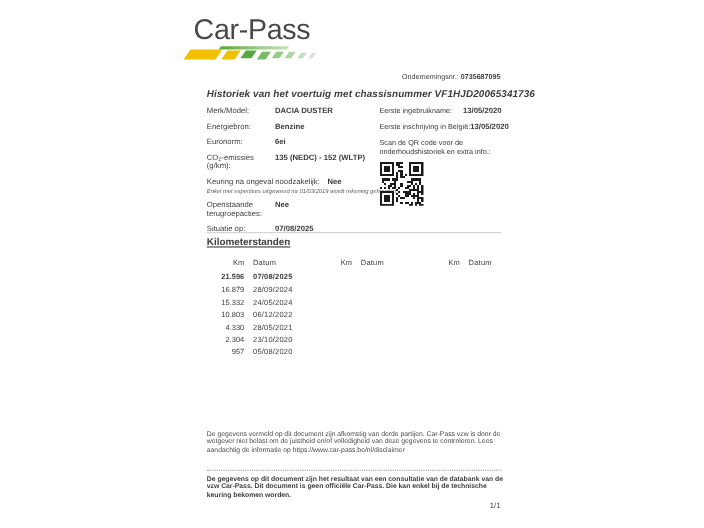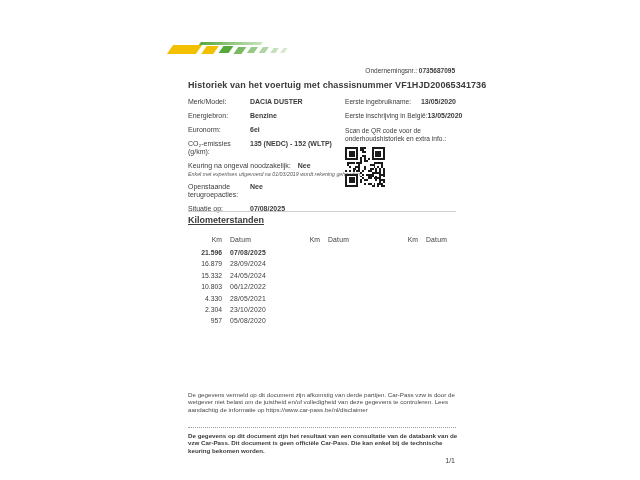--- a/index.html
+++ b/index.html
@@ -22,21 +22,21 @@
   .s4{width:8px;height:6.5px;background:#56a83c;opacity:.8;margin-top:1.5px;}
   .s5{width:7px;height:6px;background:#56a83c;opacity:.62;margin-top:2px;}
   .s6{width:6px;height:5.5px;background:#56a83c;opacity:.48;margin-top:2px;}
   .s7{width:5px;height:5px;background:#56a83c;opacity:.36;margin-top:2.5px;}
   .s8{width:4px;height:4.5px;background:#56a83c;opacity:.25;margin-top:2.5px;}
   
   .company-nr{position:absolute;top:67px;right:185px;font-size:6.5px;line-height:8px;}
   .company-nr b{font-weight:bold;}
   .doc-title{
     position:absolute;left:188px;top:80px;font-size:9px;font-weight:bold;
-    letter-spacing:0.1px;
+    font-style:italic;letter-spacing:0.1px;
   }
   
   .info-left{position:absolute;left:188px;top:98px;width:175px;font-size:7px;}
   .info-row{display:flex;line-height:8px;margin-bottom:6px;}
   .info-row .lbl{flex:0 0 62px;}
   .info-row .val{font-weight:bold;white-space:nowrap;}
   .row-wide{display:flex;line-height:8px;margin-bottom:1px;}
   .row-wide .lbl{white-space:nowrap;}
   .row-wide .val{font-weight:bold;margin-left:7px;}
   .fine-note{font-size:5.3px;font-style:italic;color:#59595b;line-height:6px;
@@ -64,20 +64,21 @@
   .official-note{position:absolute;left:188px;top:432px;width:272px;
     font-size:6.2px;line-height:7.3px;font-weight:bold;color:#3b3b3d;}
   .page-number{position:absolute;top:457px;right:185px;font-size:7px;}
 </style>
 </head>
 <body>
 
 <div class="page">
 
   <div class="logo">
+    <div class="logo-text">Car-Pass</div>
     <div class="logo-underline"></div>
     <div class="logo-stripes">
       <div class="stripe s1"></div>
       <div class="stripe s2"></div>
       <div class="stripe s3"></div>
       <div class="stripe s4"></div>
       <div class="stripe s5"></div>
       <div class="stripe s6"></div>
       <div class="stripe s7"></div>
       <div class="stripe s8"></div>

